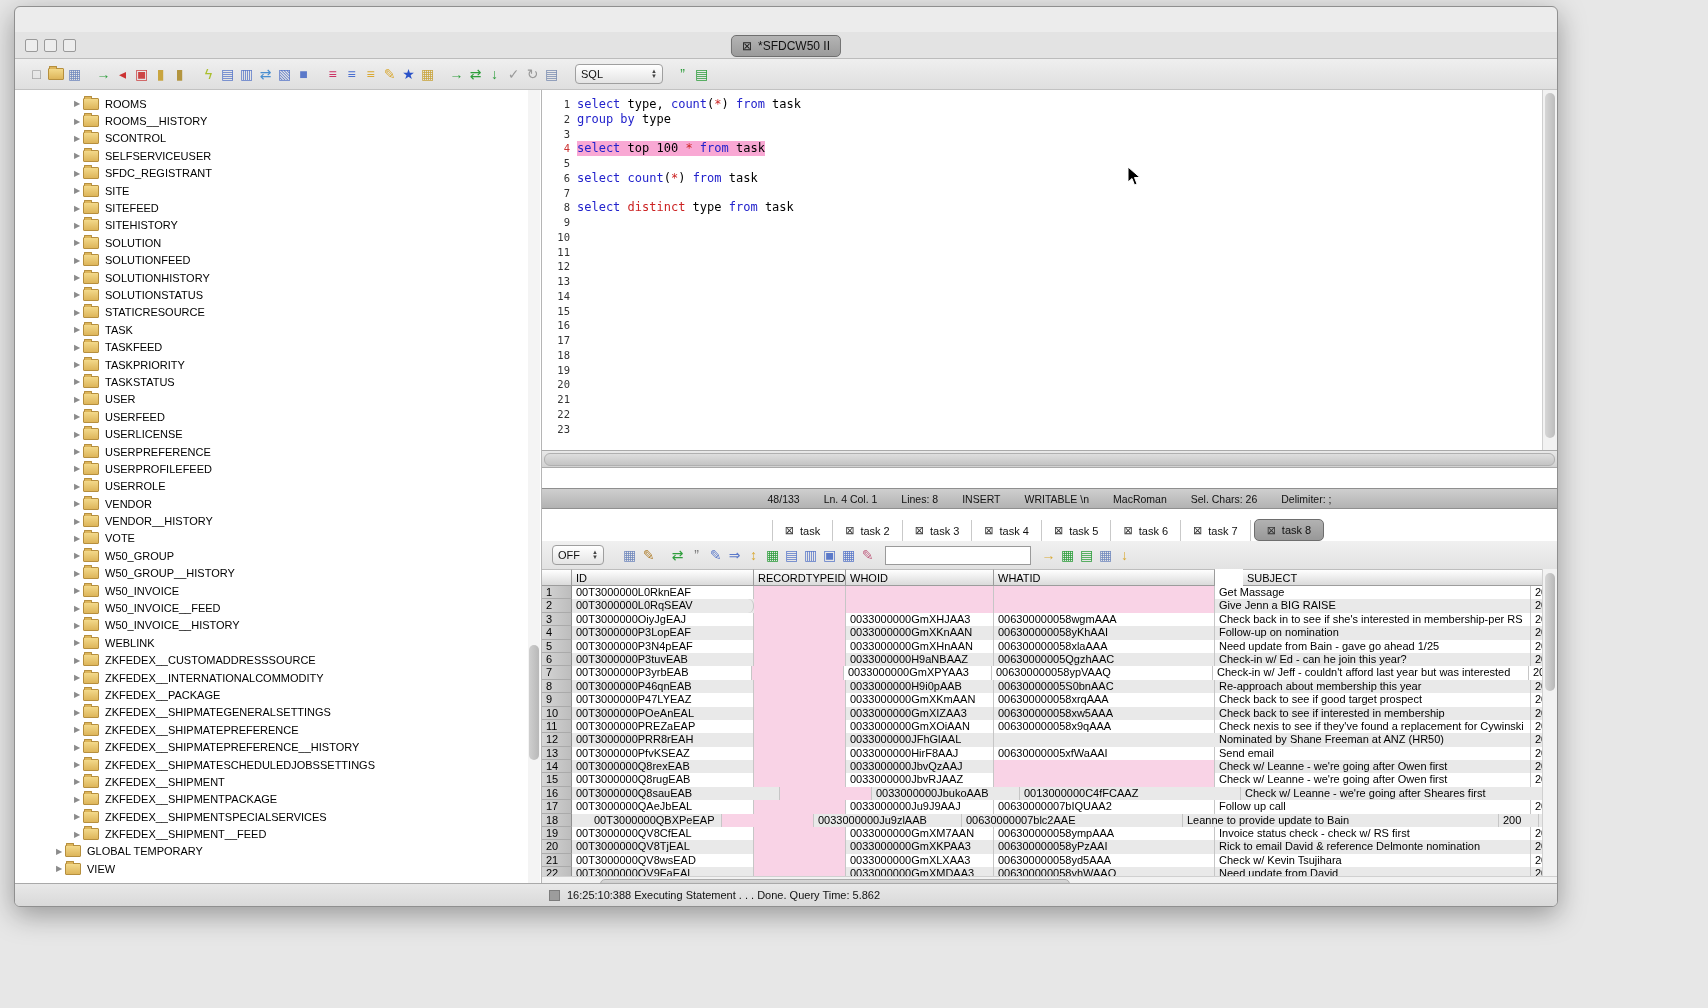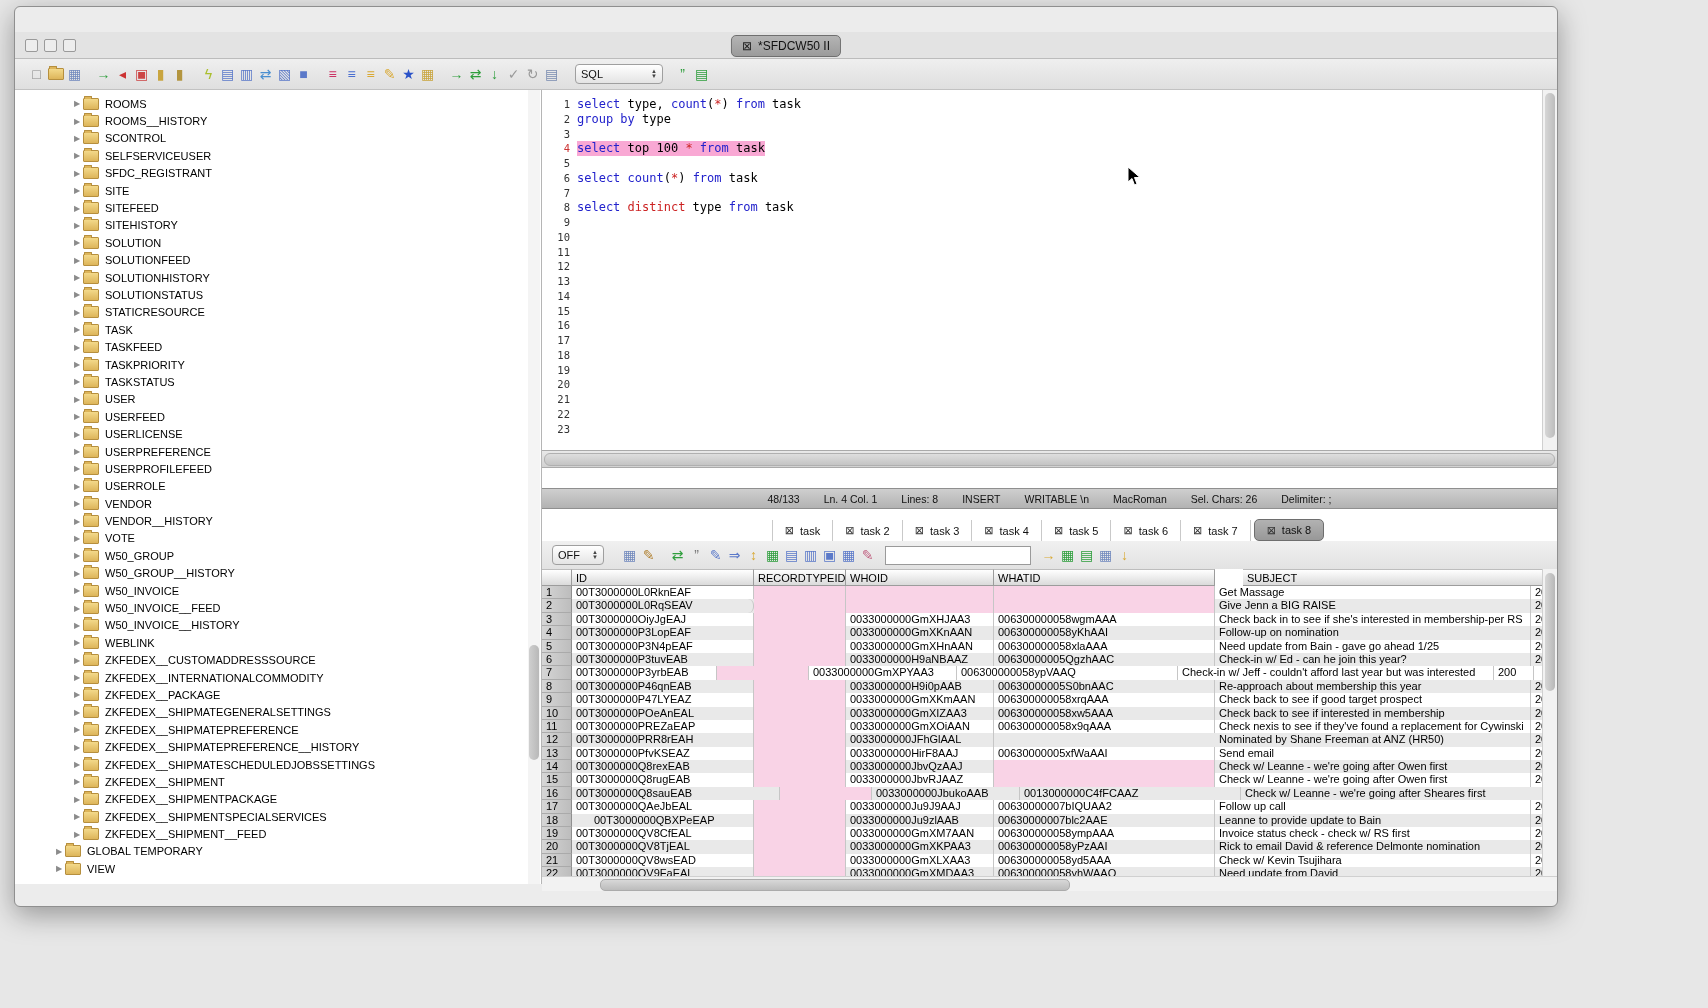--- a/index.html
+++ b/index.html
@@ -377,21 +377,21 @@
             <div class="gc rn" style="width: 30px;">6</div>
             <div class="gc" style="width: 182px;">00T3000000P3tuvEAB</div>
             <div class="gc null" style="width: 92px;"></div>
             <div class="gc" style="width: 148px;">0033000000H9aNBAAZ</div>
             <div class="gc" style="width: 221px;">00630000005QgzhAAC</div>
             <div class="gc" style="width: 316px;">Check-in w/ Ed - can he join this year?</div>
             <div class="gc" style="width: 40px;">200</div>
           </div>
           <div class="grow">
             <div class="gc rn" style="width: 30px;">7</div>
-            <div class="gc" style="width: 145px;">00T3000000P3yrbEAB</div>
+            <div class="gc" style="width: 180px;">00T3000000P3yrbEAB</div>
             <div class="gc null" style="width: 92px;"></div>
             <div class="gc" style="width: 148px;">0033000000GmXPYAA3</div>
             <div class="gc" style="width: 221px;">006300000058ypVAAQ</div>
             <div class="gc" style="width: 316px;">Check-in w/ Jeff - couldn't afford last year but was interested</div>
             <div class="gc" style="width: 40px;">200</div>
           </div>
           <div class="grow">
             <div class="gc rn" style="width: 30px;">8</div>
             <div class="gc" style="width: 182px;">00T3000000P46qnEAB</div>
             <div class="gc null" style="width: 92px;"></div>
@@ -476,21 +476,21 @@
             <div class="gc rn" style="width: 30px;">17</div>
             <div class="gc" style="width: 182px;">00T3000000QAeJbEAL</div>
             <div class="gc null" style="width: 92px;"></div>
             <div class="gc" style="width: 148px;">0033000000Ju9J9AAJ</div>
             <div class="gc" style="width: 221px;">00630000007bIQUAA2</div>
             <div class="gc" style="width: 316px;">Follow up call</div>
             <div class="gc" style="width: 40px;">200</div>
           </div>
           <div class="grow">
             <div class="gc rn" style="width: 30px;">18</div>
-            <div class="gc" style="width: 182px; padding-left: 22px;">00T3000000QBXPeEAP</div>
+            <div class="gc" style="width: 150px; padding-left: 22px;">00T3000000QBXPeEAP</div>
             <div class="gc null" style="width: 92px;"></div>
             <div class="gc" style="width: 148px;">0033000000Ju9zlAAB</div>
             <div class="gc" style="width: 221px;">00630000007blc2AAE</div>
             <div class="gc" style="width: 316px;">Leanne to provide update to Bain</div>
             <div class="gc" style="width: 40px;">200</div>
           </div>
           <div class="grow">
             <div class="gc rn" style="width: 30px;">19</div>
             <div class="gc" style="width: 182px;">00T3000000QV8CfEAL</div>
             <div class="gc null" style="width: 92px;"></div>
@@ -529,18 +529,22 @@
         </div>
       <div id="grid-vscroll">
         <div id="grid-vthumb"></div>
       </div>
       <div id="grid-hscroll">
         <div id="grid-hthumb"></div>
       </div>
     </div>
   </div>
 
+  <div id="statusbar">
+    <span class="sq"></span>
+    <span>16:25:10:388 Executing Statement . . . Done. Query Time: 5.862</span>
+  </div>
 
 </div>
 
 <svg id="cursor" width="14" height="21" viewBox="0 0 14 21">
   <path d="M1 1 L1 16 L5 12.5 L7.5 19 L10 18 L7.5 11.5 L13 11.5 Z" fill="#000" stroke="#fff" stroke-width="1"></path>
 </svg>
 
 </body></html>

